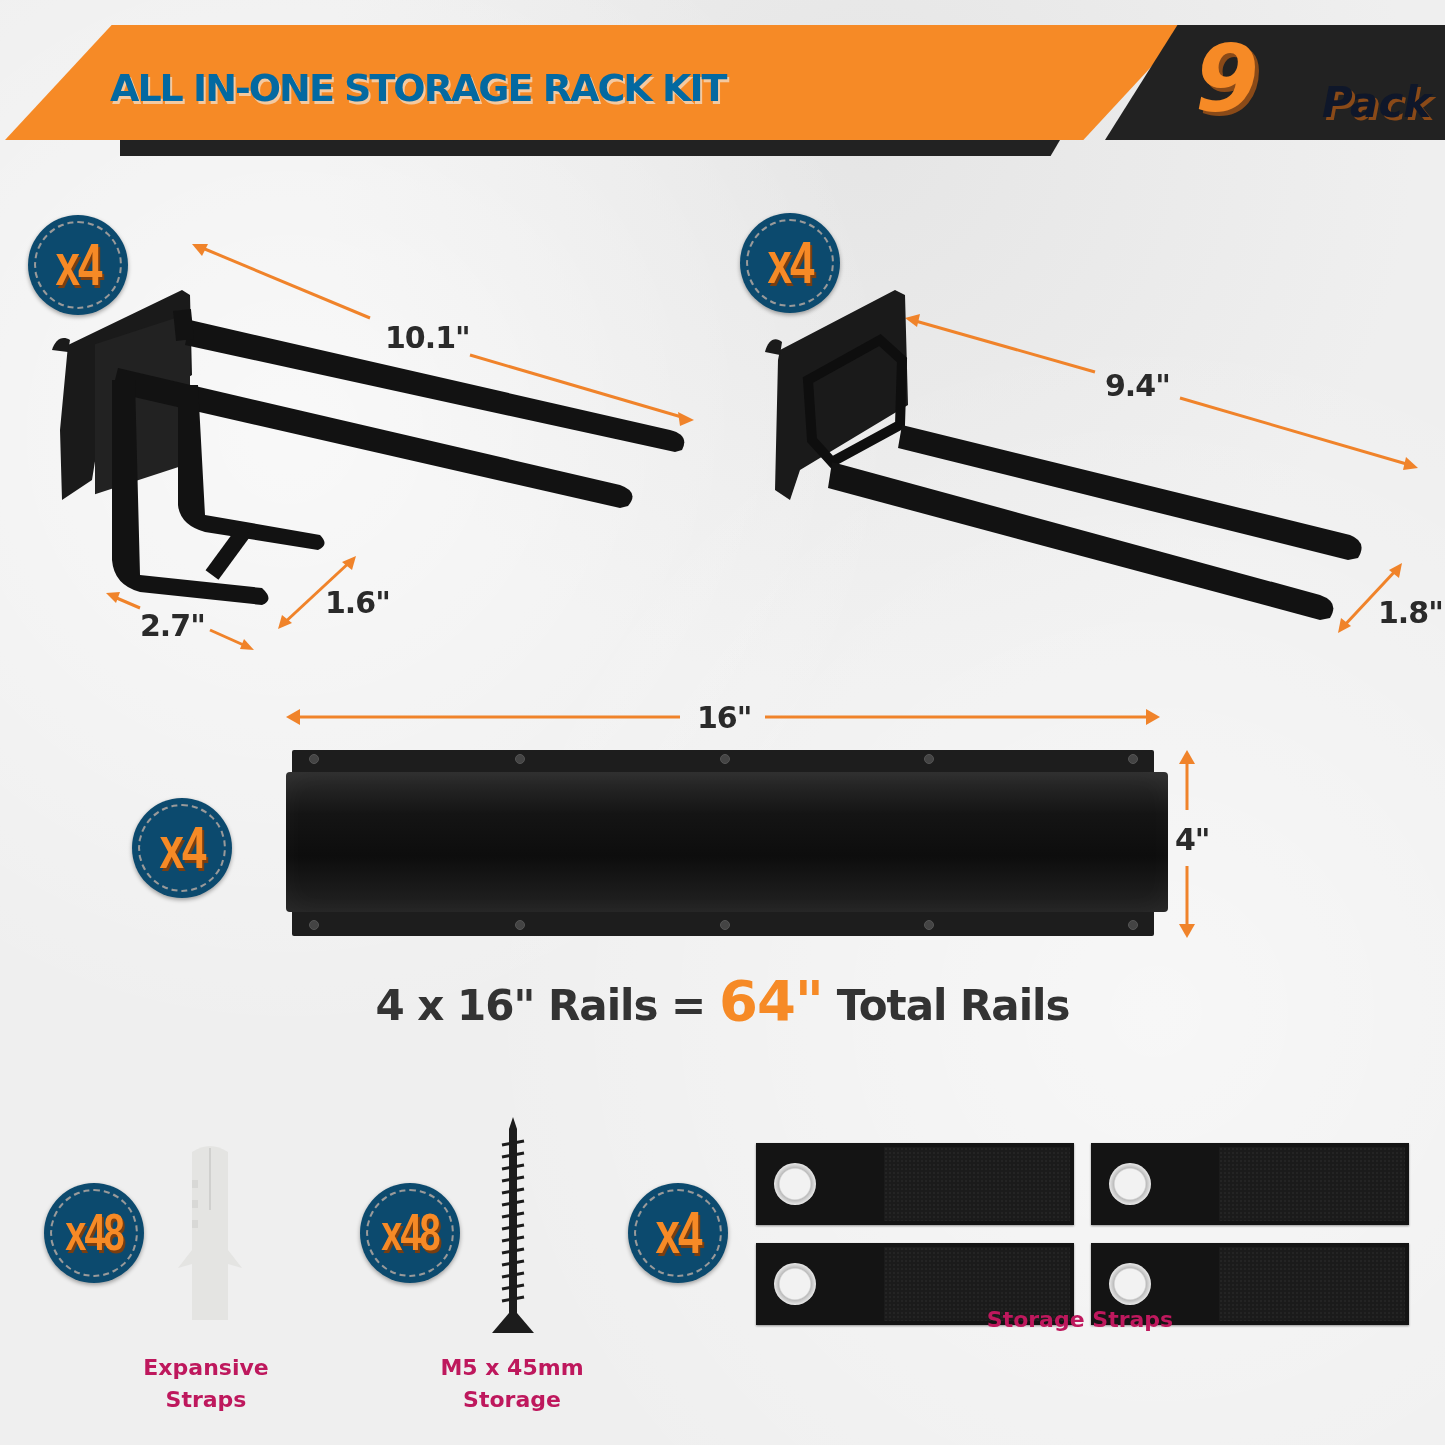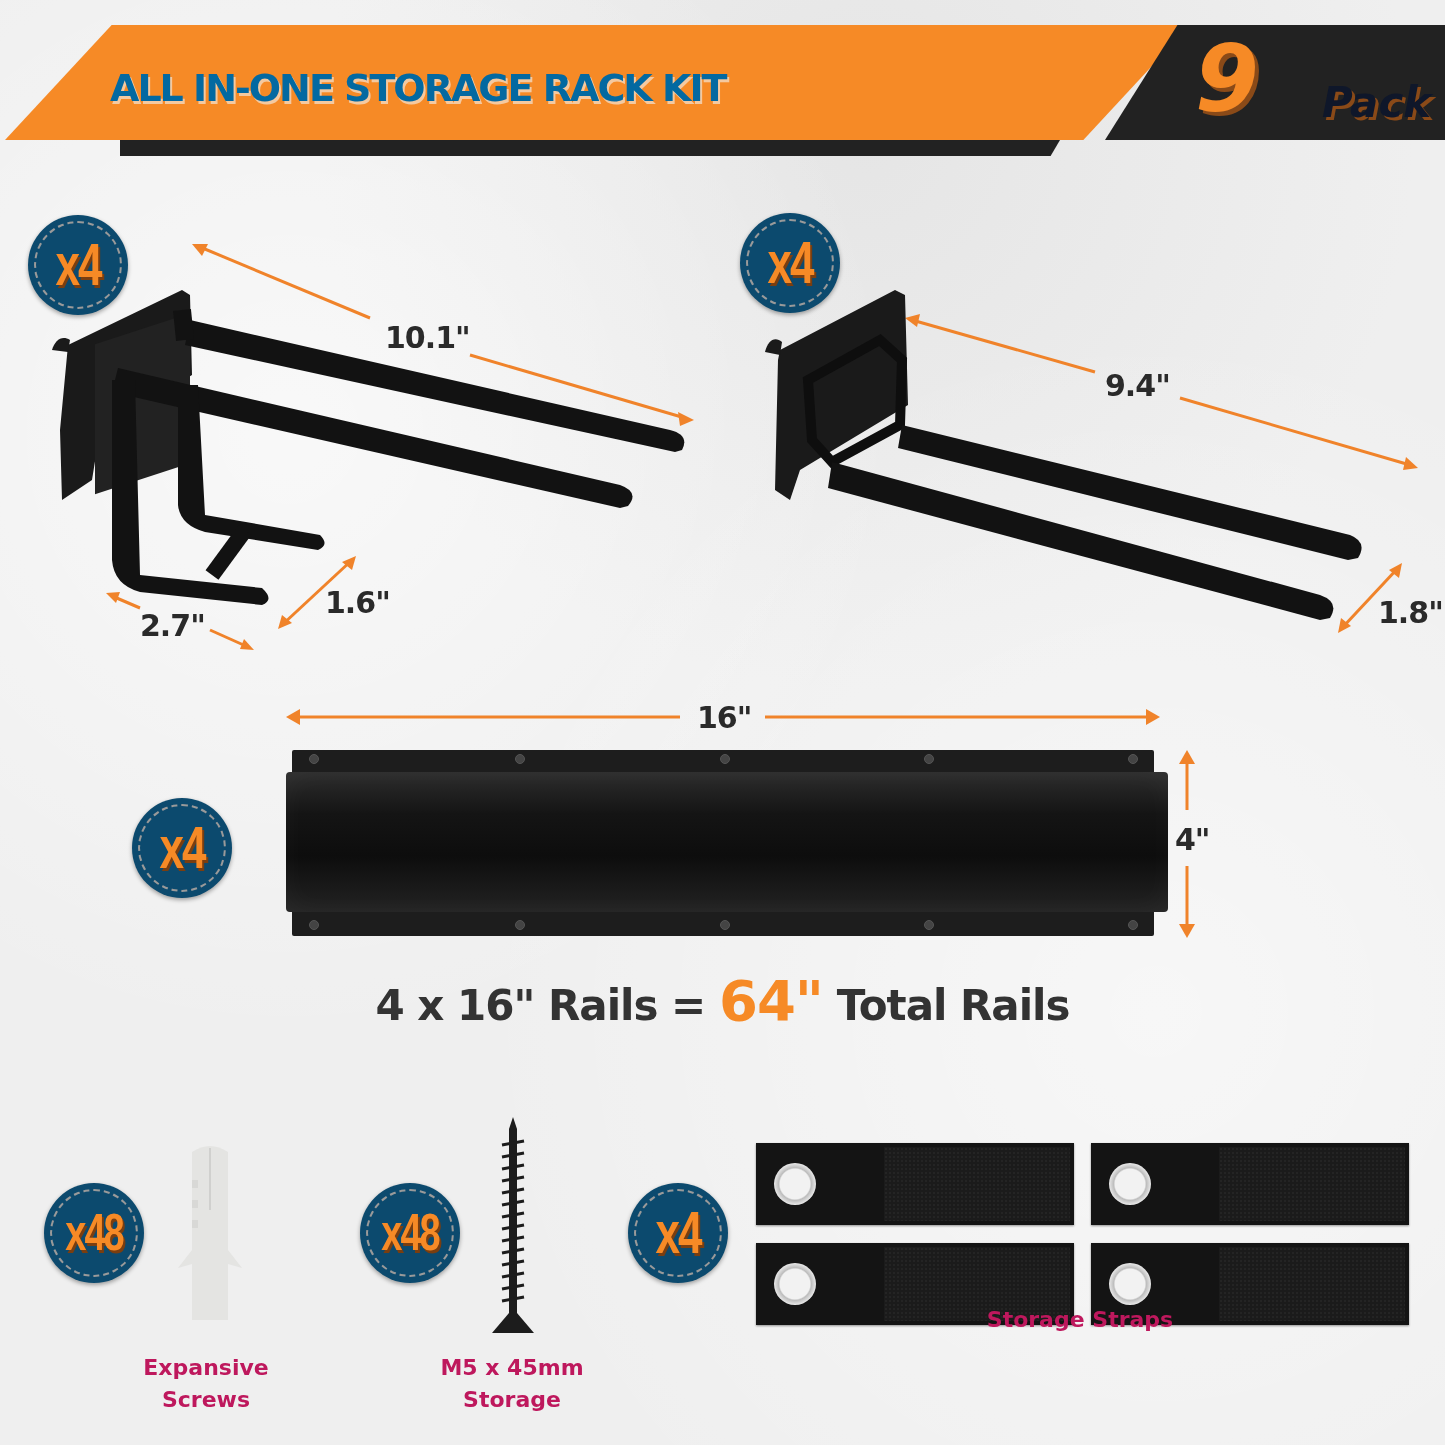--- a/index.html
+++ b/index.html
@@ -226,21 +226,21 @@
   <path d="M22 110 L8 128 L22 124 Z M58 110 L72 128 L58 124 Z" fill="#e4e4e2"></path>
   <g fill="#d8d8d6">
       <rect x="22" y="40" width="6" height="8"></rect>
       <rect x="22" y="60" width="6" height="8"></rect>
       <rect x="22" y="80" width="6" height="8"></rect>
     </g>
   <line x1="40" y1="8" x2="40" y2="70" stroke="#d0d0ce" stroke-width="2"></line>
 </svg>
 <div class="abs caption" style="left:106px; top:1352px; width:200px;">
   <div>Expansive</div>
-  <div>Screws</div>
+  <div>Straps</div>
 </div>
 
 <div class="abs badge small" style="left:360px; top:1183px;">
   <span>x48</span>
 </div>
 <svg class="abs" style="left:488px; top:1115px;" width="50" height="225" viewBox="0 0 50 225">
   <polygon points="25,2 29,14 29,200 21,200 21,14" fill="#1c1c1c"></polygon>
   <g stroke="#1c1c1c" stroke-width="3">
     <line x1="14" y1="30" x2="36" y2="26"></line>
       <line x1="14" y1="42" x2="36" y2="38"></line>

